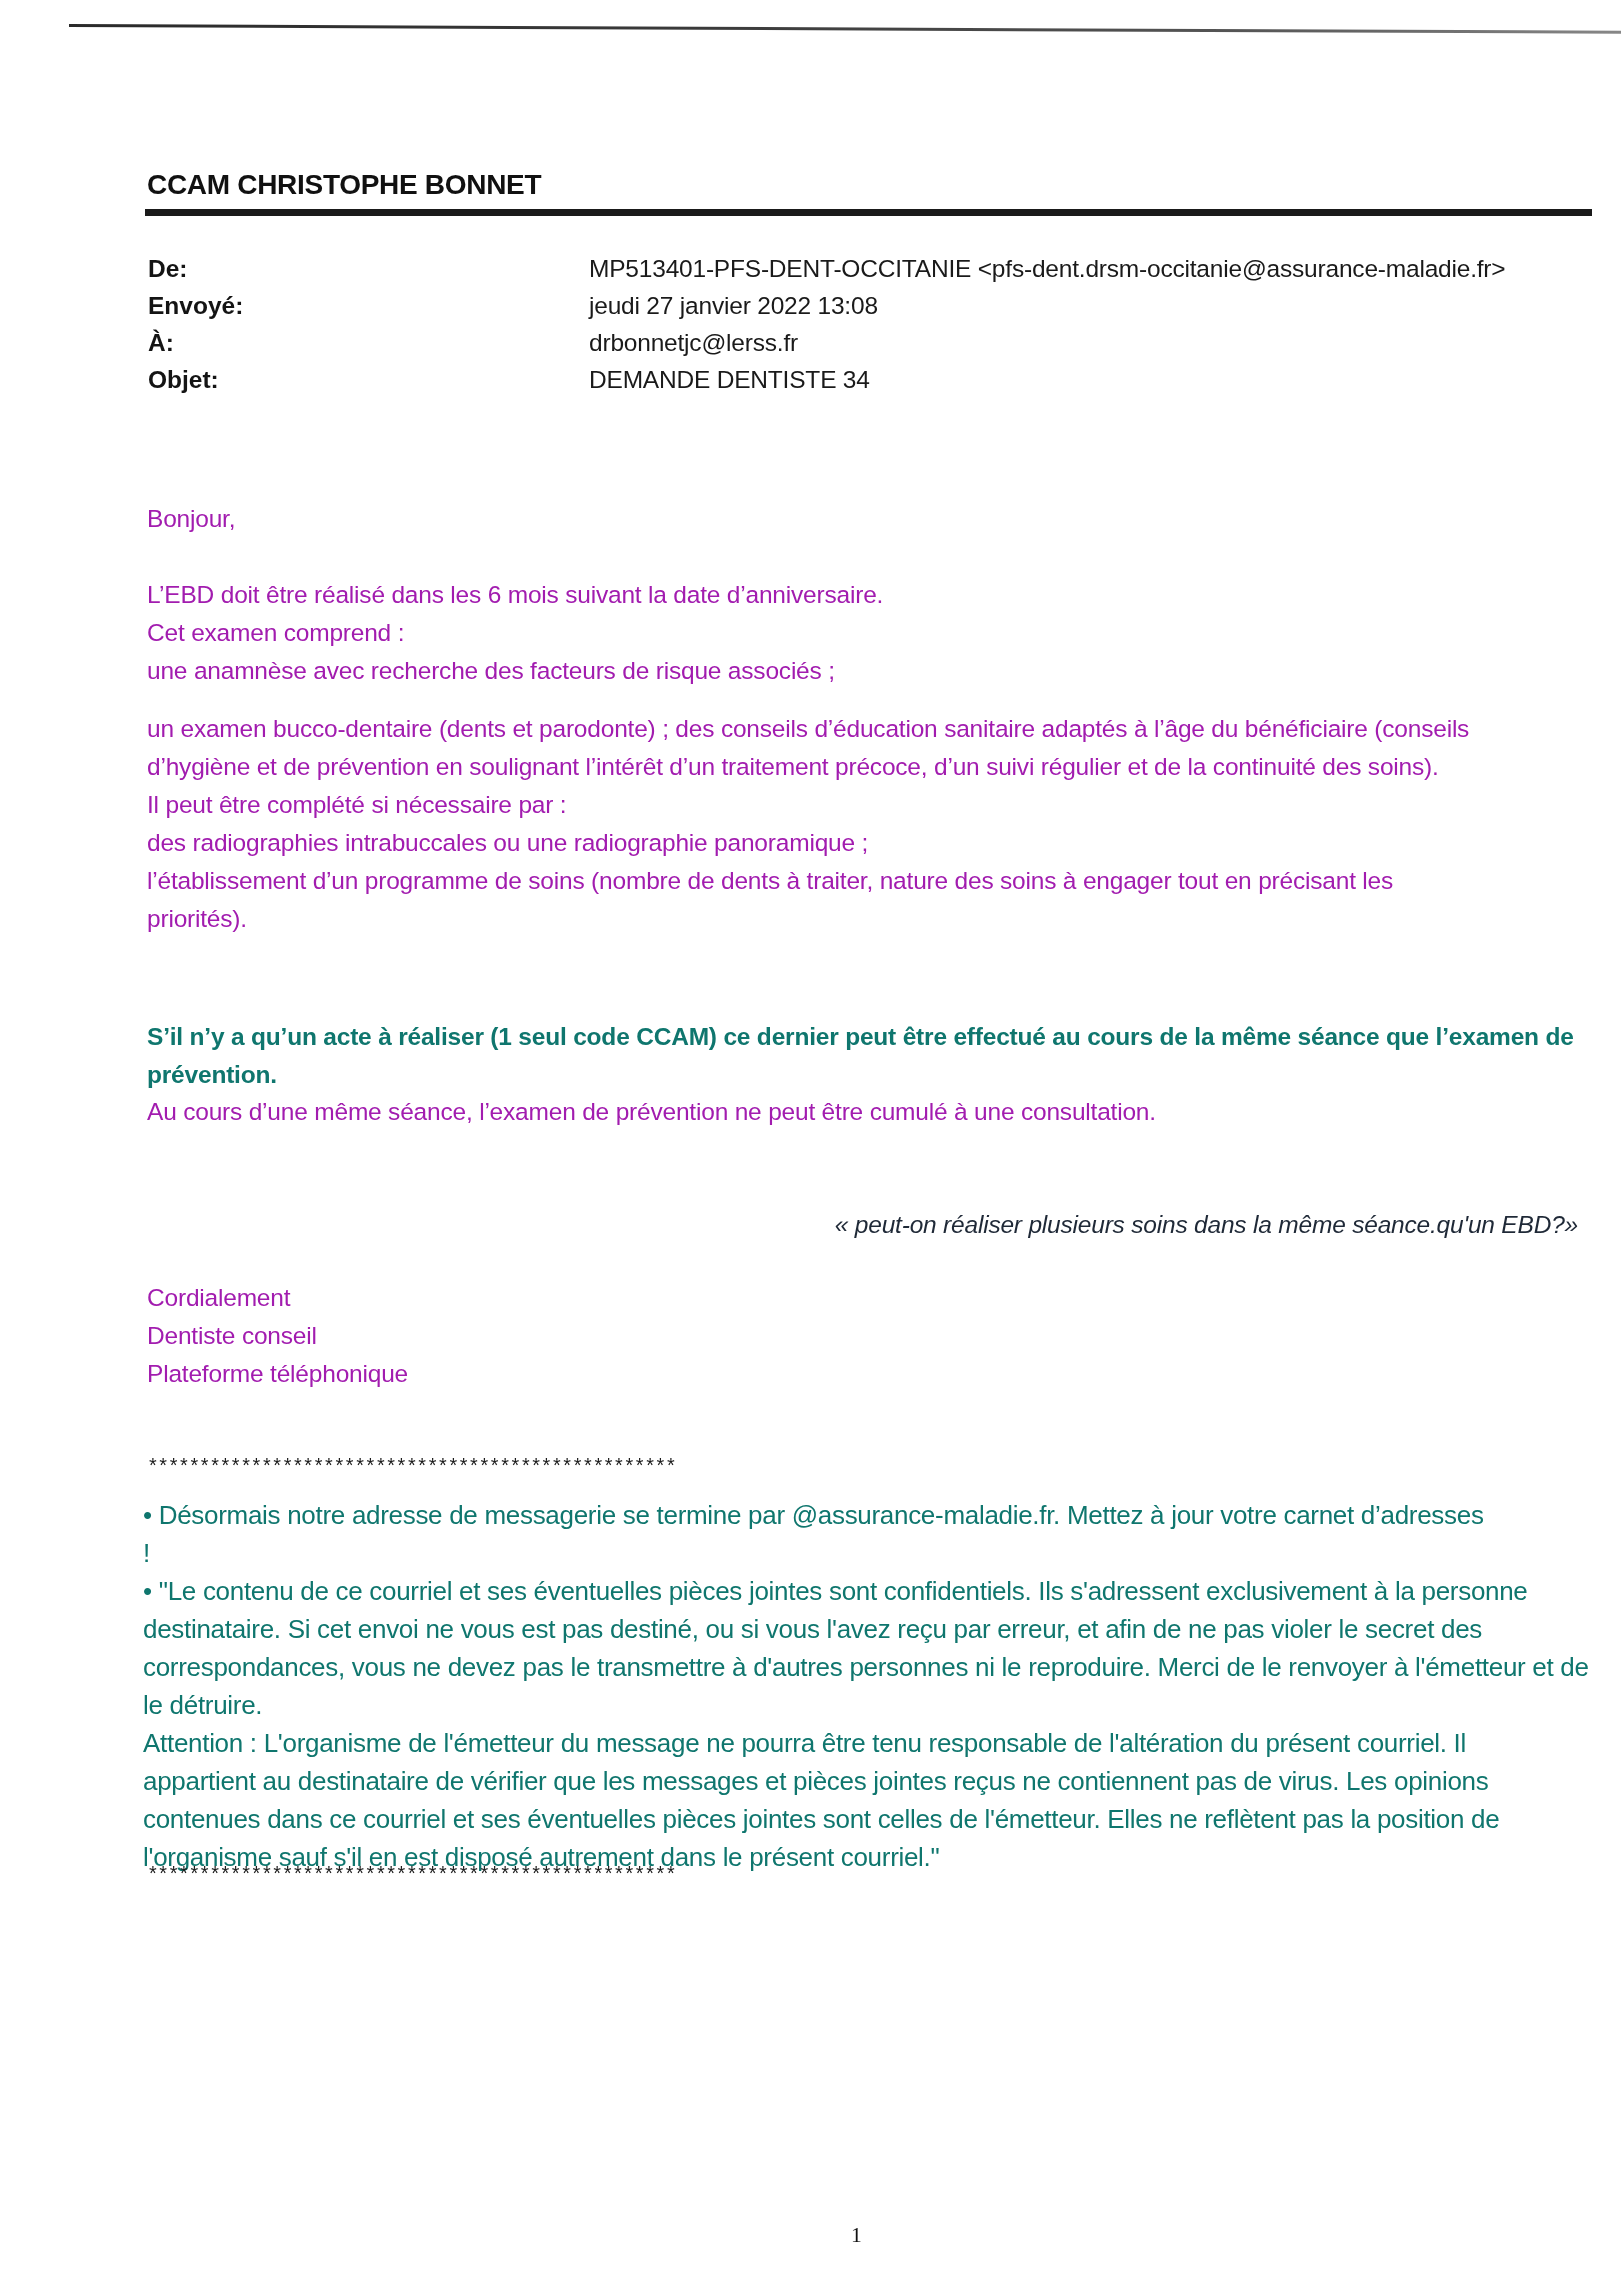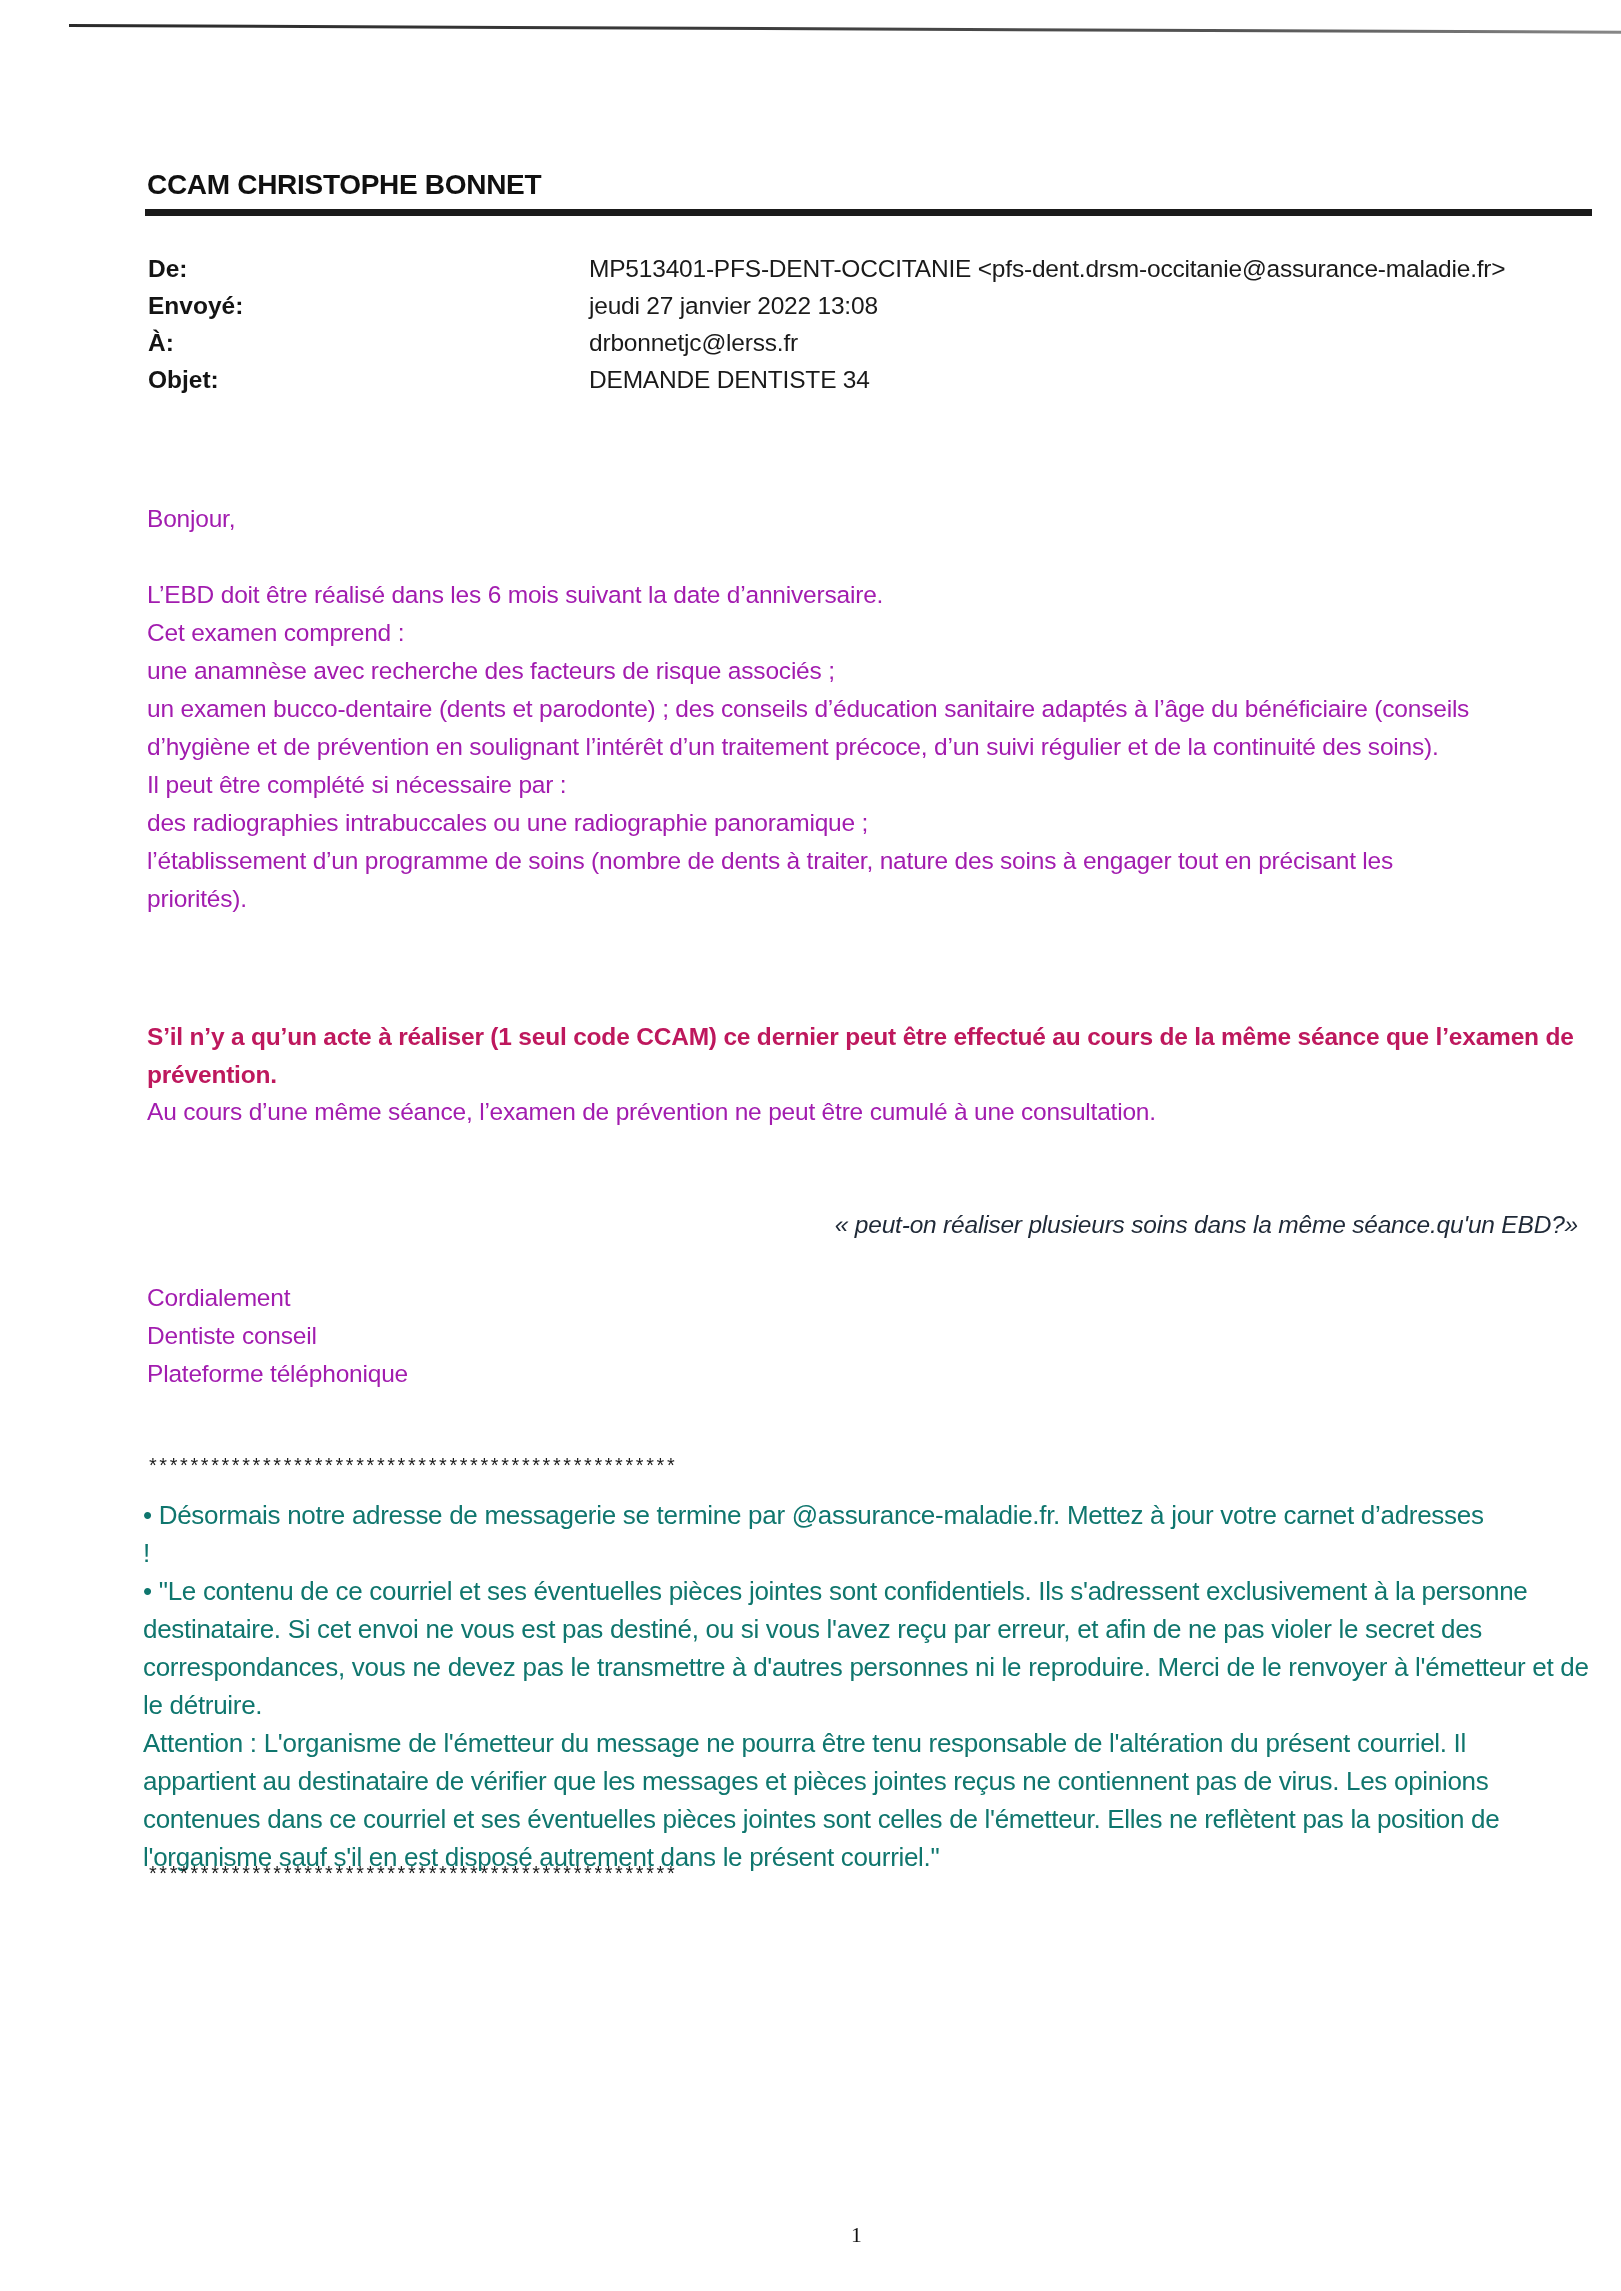--- a/index.html
+++ b/index.html
@@ -69,21 +69,21 @@
       line-height: 38px;
       color: #a21caf;
       letter-spacing: -0.2px;
     }
     .greeting { top: 500px; }
     .para1 { top: 576px; }
     .para1 div { white-space: normal; }
     .bold-block {
       top: 1018px;
       font-weight: bold;
-      color: #be185d;
+      color: #0f766e;
     }
     .plain-line { top: 1093px; }
     .question {
       top: 1206px;
       font-style: italic;
       color: #1f2937;
       text-align: right;
     }
     .signature { top: 1279px; line-height: 38px; }
     .stars {
@@ -141,21 +141,21 @@
     <div class="header-value">DEMANDE DENTISTE 34</div>
   </div>
 </div>
 
 <div class="body-text greeting">Bonjour,</div>
 
 <div class="body-text para1">
   <div>L’EBD doit être réalisé dans les 6 mois suivant la date d’anniversaire.</div>
   <div>Cet examen comprend :</div>
   <div>une anamnèse avec recherche des facteurs de risque associés ;</div>
-  <div style="padding-right:19.6px;">un examen bucco-dentaire (dents et parodonte) ;  des conseils d’éducation sanitaire adaptés à l’âge du bénéficiaire (conseils d’hygiène et de prévention en soulignant l’intérêt d’un traitement précoce, d’un suivi régulier et de la continuité des soins).</div>
+  <div style="padding-right:19.6px;margin-top:20px;">un examen bucco-dentaire (dents et parodonte) ;  des conseils d’éducation sanitaire adaptés à l’âge du bénéficiaire (conseils d’hygiène et de prévention en soulignant l’intérêt d’un traitement précoce, d’un suivi régulier et de la continuité des soins).</div>
   <div>Il peut être complété si nécessaire par :</div>
   <div>des radiographies intrabuccales ou une radiographie panoramique ;</div>
   <div style="padding-right:88px;">l’établissement d’un programme de soins (nombre de dents à traiter, nature des soins à engager tout en précisant les priorités).</div>
 </div>
 
 <div class="body-text bold-block" style="padding-right:39px;">S’il n’y a qu’un acte à réaliser (1 seul code CCAM) ce dernier peut être effectué au cours de la même séance que l’examen de prévention.</div>
 <div class="body-text plain-line">Au cours d’une même séance, l’examen de prévention ne peut être cumulé à une consultation.</div>
 
 <div class="body-text question">« peut-on réaliser plusieurs soins dans la même séance.qu'un EBD?»</div>
 

